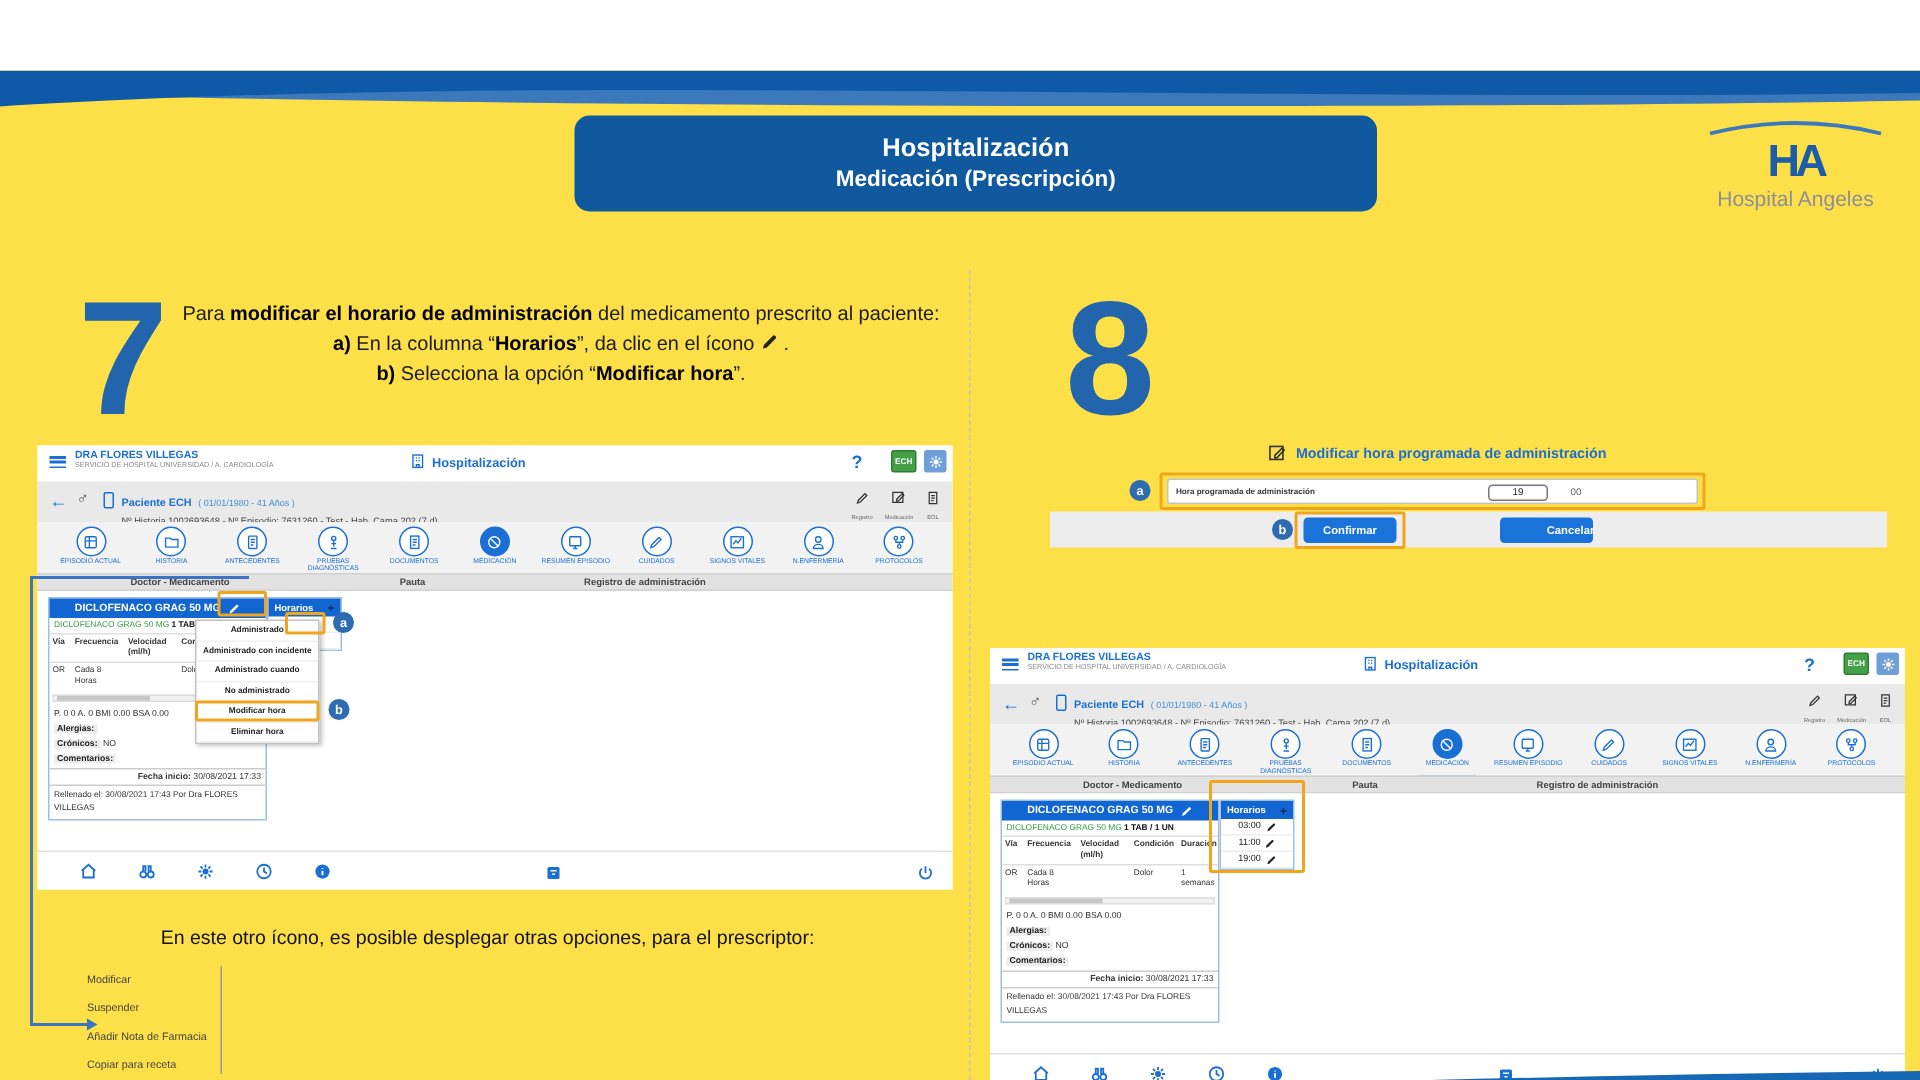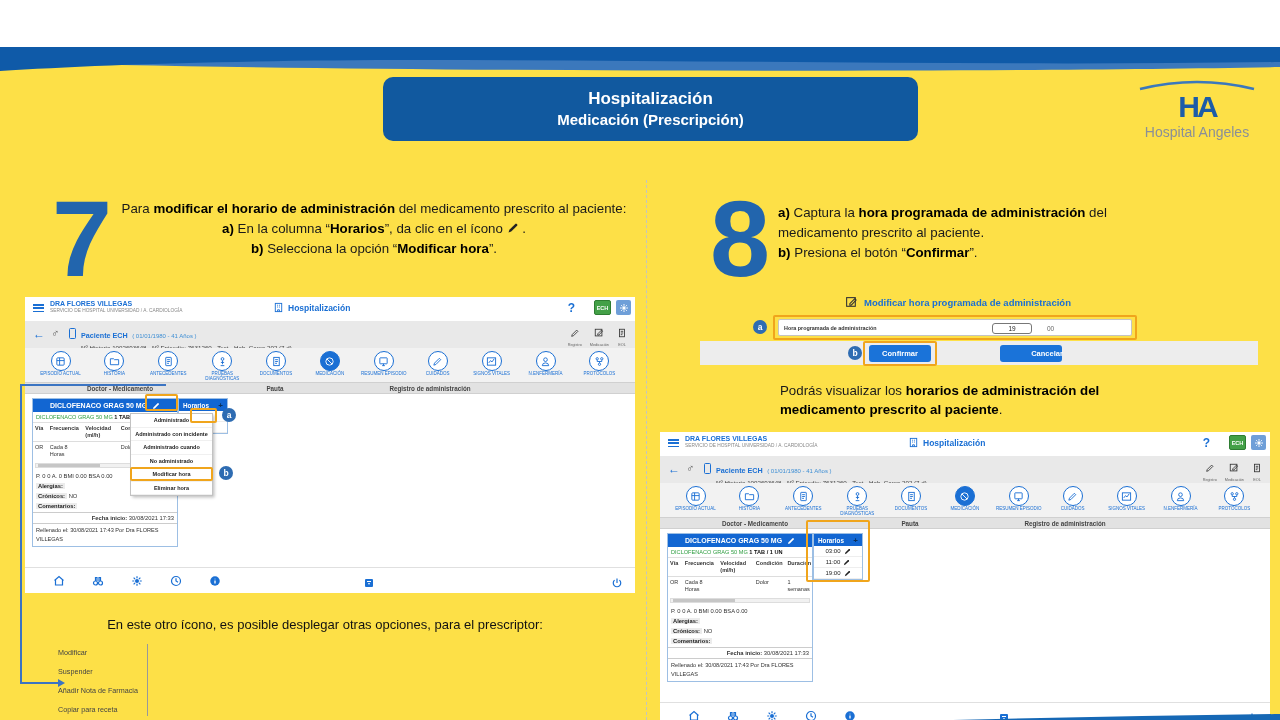--- a/index.html
+++ b/index.html
@@ -532,47 +532,40 @@
   <div class="callout-caption">En este otro ícono, es posible desplegar otras opciones, para el prescriptor:</div>
   <div class="opt-list">
     <div class="opt">Modificar</div>
     <div class="opt">Suspender</div>
     <div class="opt">Añadir Nota de Farmacia</div>
     <div class="opt">Copiar para receta</div>
   </div>
   <div class="opt-vline"></div>
 
   <div class="step-num n8">8</div>
-  <div class="instr t8">
-    <b>a)</b><span> Captura la </span><b>hora programada de administración</b><span> del medicamento prescrito al paciente.</span><br>
-    <b>b)</b><span> Presiona el botón “</span><b>Confirmar</b><span>”.</span>
-  </div>
 
   <div class="dlg-head">
     <svg>
         <use href="#sym-editbox"></use>
       </svg>
     <span>Modificar hora programada de administración</span>
   </div>
   <div class="badge dlg-a">a</div>
   <div class="obox dlg-obox-a"></div>
   <div class="dlg-field">
     <span class="flabel">Hora programada de administración</span>
     <span class="hour-box">19</span>
     <span class="min-txt">00</span>
   </div>
   <div class="dlg-bar"></div>
   <div class="badge dlg-b">b</div>
   <div class="obox dlg-obox-b"></div>
   <button class="btn confirm">Confirmar</button>
   <button class="btn cancel">Cancelar</button>
 
-  <div class="note-right">
-    <span>Podrás visualizar los </span><b>horarios de administración del medicamento prescrito al paciente</b><span>.</span>
-  </div>
 
   <div class="app" style="left:660px;top:385px;">
     <div class="bar1">
       <span class="hamb">
           <i></i>
           <i></i>
           <i></i>
         </span>
       <div class="docblock">
         <div class="docname">DRA FLORES VILLEGAS</div>

